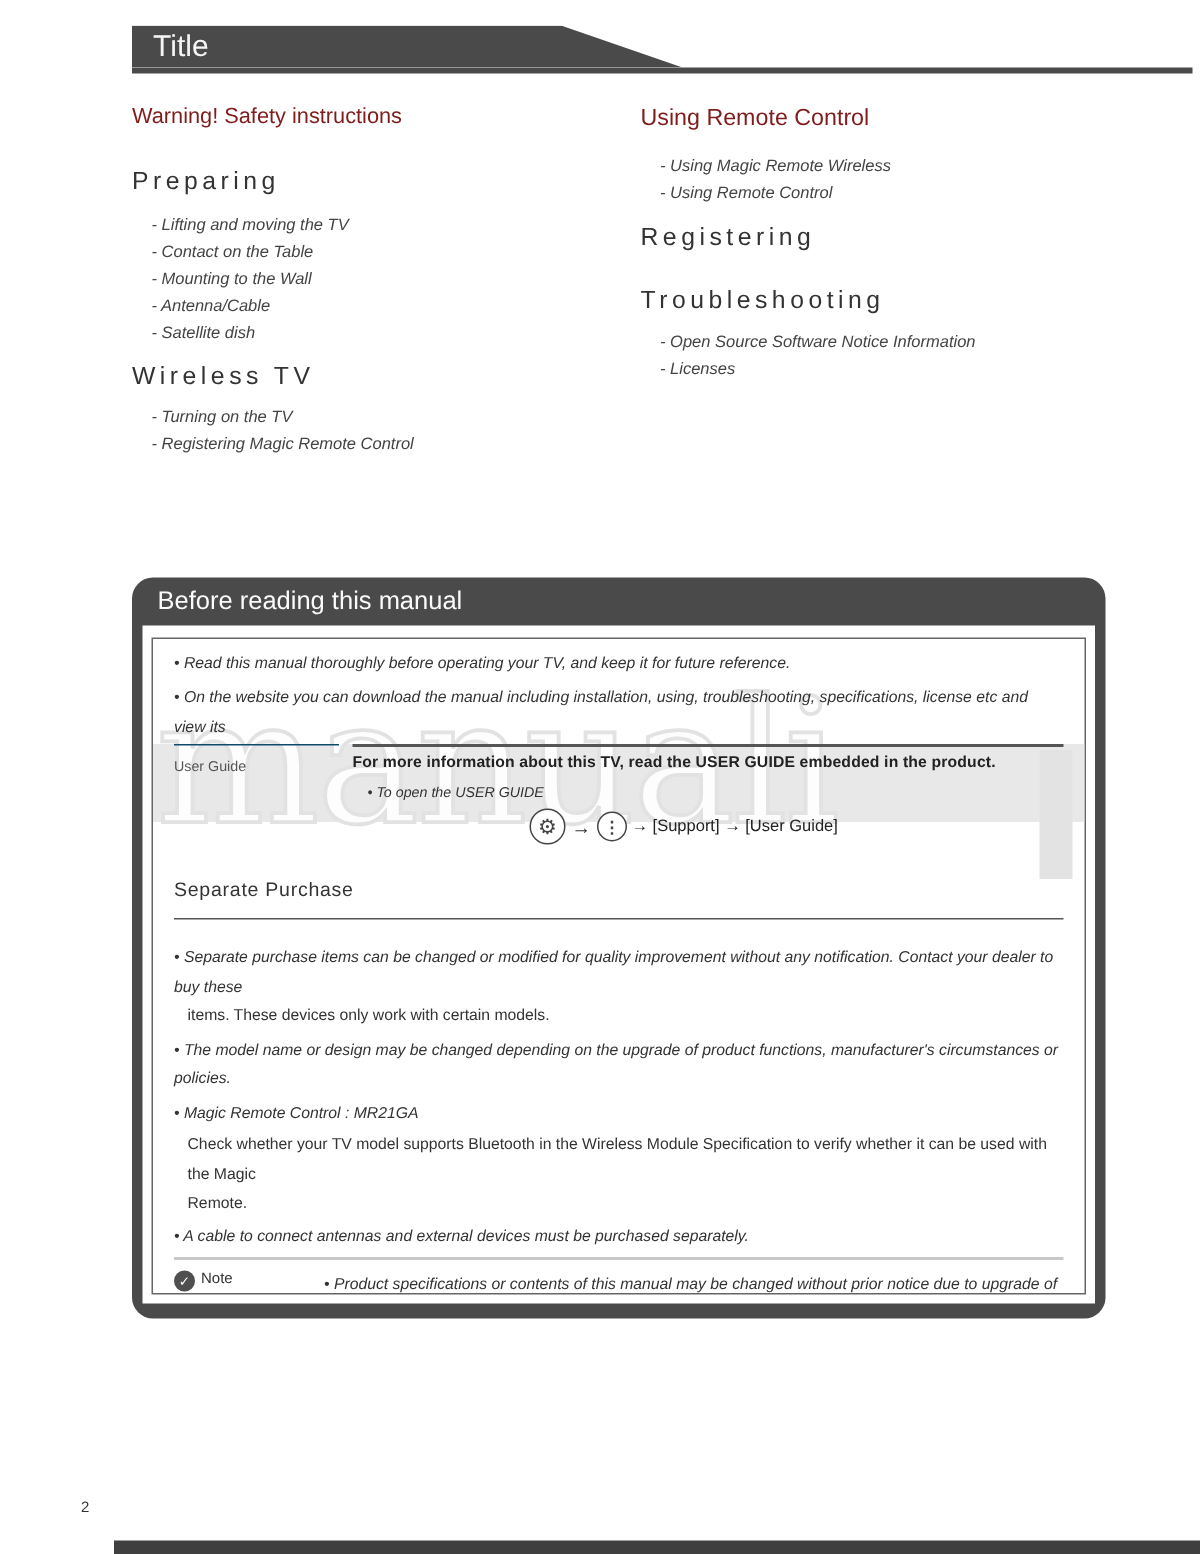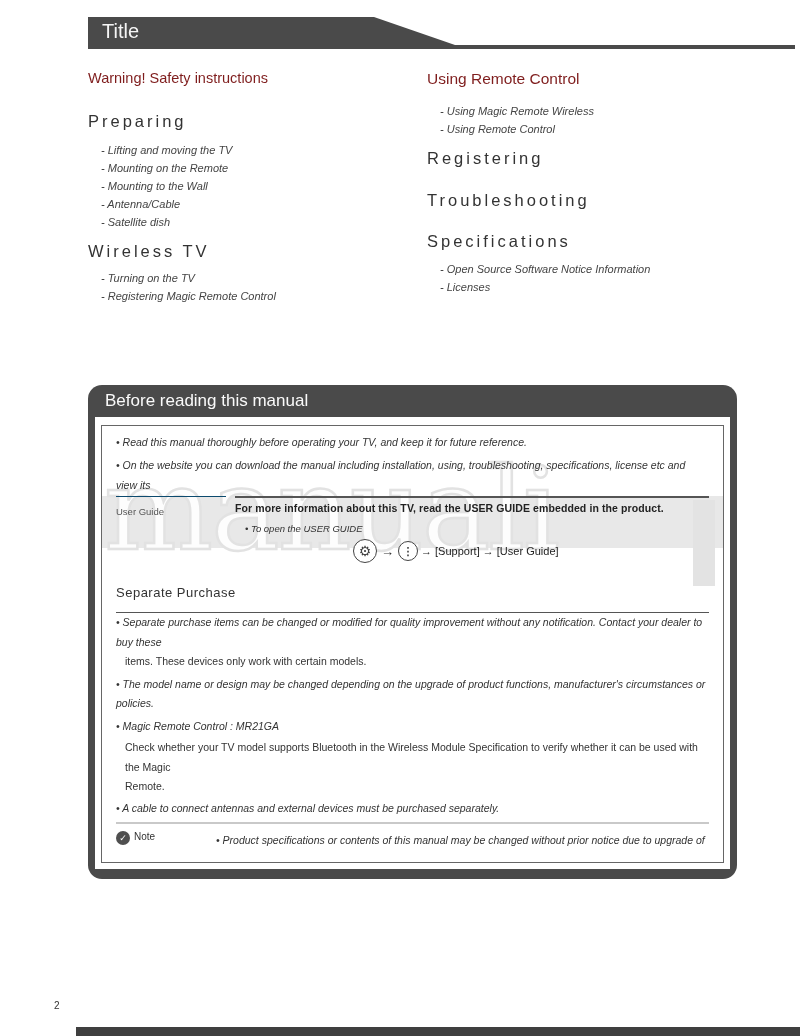--- a/index.html
+++ b/index.html
@@ -55,21 +55,21 @@
   .circle-icon { display:inline-flex; align-items:center; justify-content:center;
                  border:1.5px solid #444; border-radius:50%; color:#444; background:#fff; }
   .gear { width:24px; height:24px; font-size:14px; }
   .dots { width:20px; height:20px; font-size:11px; font-weight:bold; }
   .icon-arrow { font-size:13px; color:#333; margin:0 4px; }
   .ug-path { font-size:11px; color:#222; margin-left:3px; }
 
   
   .sp-heading { margin-top:22px; font-size:13px; letter-spacing:0.5px; color:#333; }
   .sp-rule { border-top:1.5px solid #555; margin-top:12px; }
-  .sp-bullets { margin-top:0; }
+  .sp-bullets { margin-top:16px; }
   .sp-line { font-size:10.5px; font-style:italic; color:#333; line-height:19.5px; }
   .sp-cont { font-style:normal; padding-left:9px; }
   .gap3 { margin-top:3px; } .gap2 { margin-top:2px; }
 
   
   .note-rule { border-top:2px solid #c9c9c9; margin-top:4px; }
   .note-row { display:flex; margin-top:7px; }
   .note-left { width:100px; display:flex; align-items:flex-start; }
   .note-check { width:14px; height:14px; border-radius:50%; background:#4f4f4f; color:#fff;
                 display:inline-flex; align-items:center; justify-content:center; font-size:9px; margin-right:4px; }
@@ -89,41 +89,40 @@
   <div class="title-underline"></div>
   <div class="title-bar">
     <span>Title</span>
   </div>
 
   <div class="toc-col left">
     <div class="toc-h1">Warning! Safety instructions</div>
     <div class="toc-h2 mt26">Preparing</div>
     <ul class="toc-items mt10">
       <li>- Lifting and moving the TV</li>
-      <li>- Mounting on the Remote</li>
+      <li>- Contact on the Table</li>
       <li>- Mounting to the Wall</li>
       <li>- Antenna/Cable</li>
       <li>- Satellite dish</li>
     </ul>
     <div class="toc-h2 mt11">Wireless TV</div>
     <ul class="toc-items mt8t">
       <li>- Turning on the TV</li>
       <li>- Registering Magic Remote Control</li>
     </ul>
   </div>
 
   <div class="toc-col right">
     <div class="toc-h1" style="font-size:15.5px;">Using Remote Control</div>
     <ul class="toc-items mt14">
       <li>- Using Magic Remote Wireless</li>
       <li>- Using Remote Control</li>
     </ul>
     <div class="toc-h2 mt11">Registering</div>
     <div class="toc-h2 mt23">Troubleshooting</div>
-    <div class="toc-h2 mt22">Specifications</div>
     <ul class="toc-items mt9">
       <li>- Open Source Software Notice Information</li>
       <li>- Licenses</li>
     </ul>
   </div>
 
   <div class="section">
     <div class="section-header">Before reading this manual</div>
     <div class="section-body">
       <div class="inner-box">

